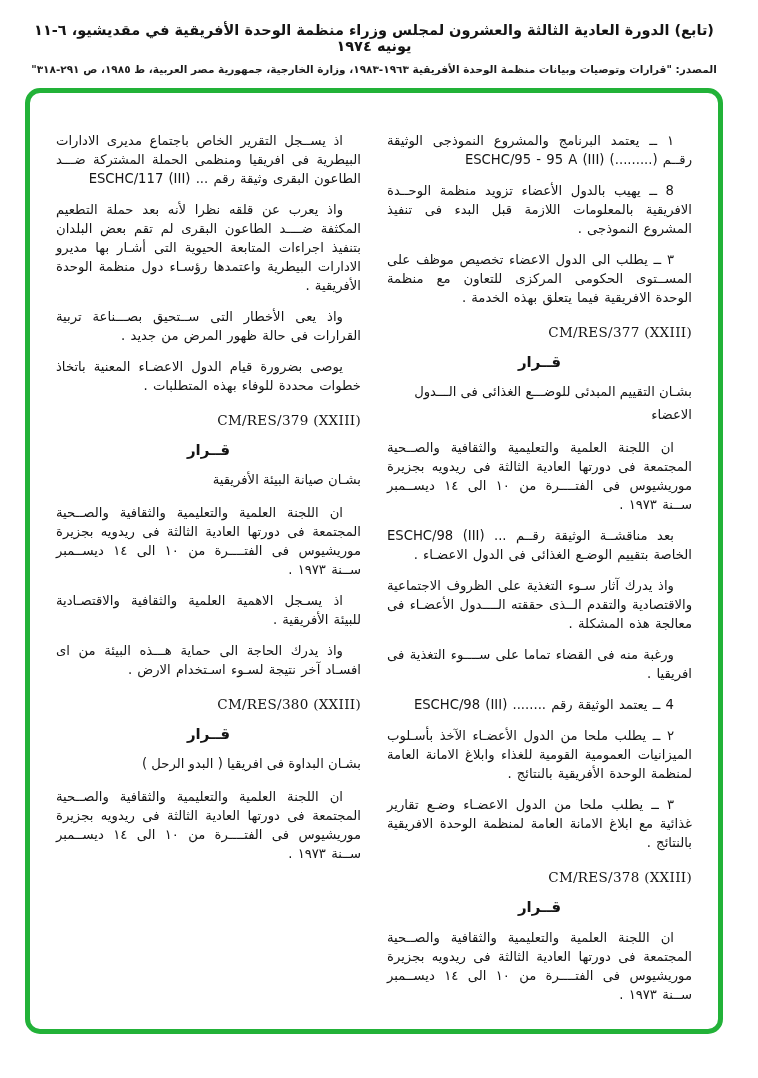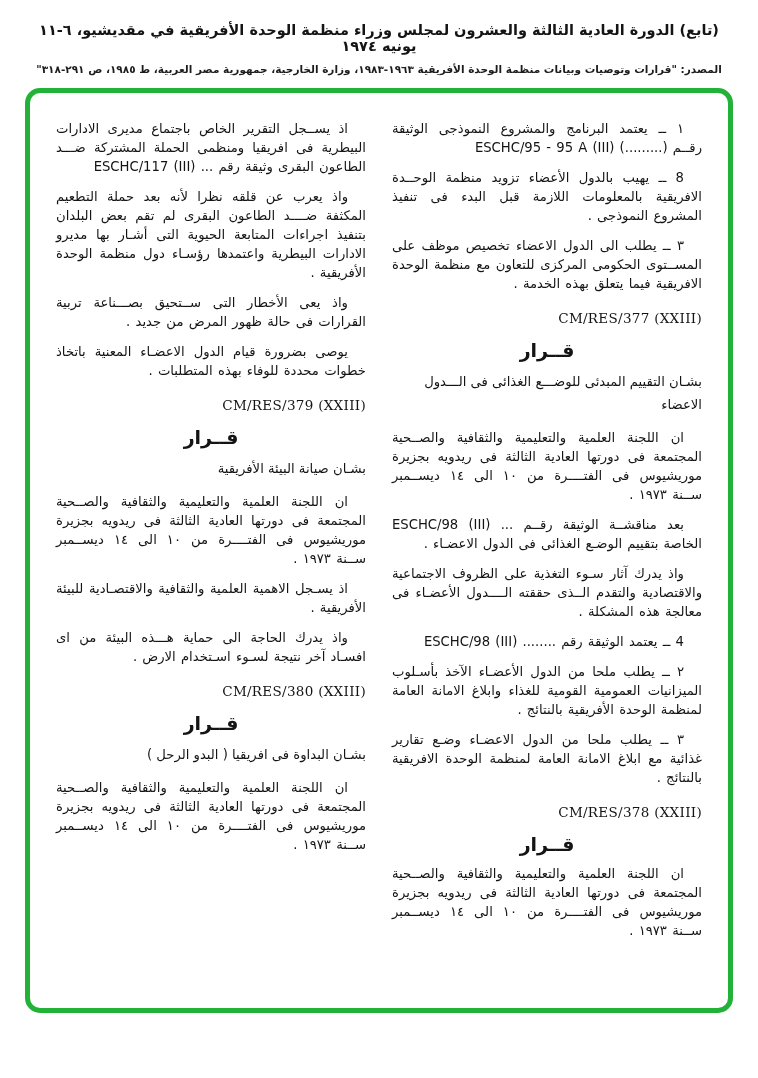--- a/index.html
+++ b/index.html
@@ -3,60 +3,60 @@
 <meta charset="utf-8">
 <style>
   :root { --green: #22b238; --ink: #141414; }
   html, body { margin: 0; padding: 0; background: #ffffff; }
   body {
     width: 758px; height: 1078px;
     font-family: "DejaVu Sans", sans-serif;
     color: var(--ink);
     overflow: hidden;
   }
-  .page { box-sizing: border-box; width: 758px; padding: 22px 25px 0 25px; border-radius: 10px; }
+  .page { box-sizing: border-box; width: 758px; padding: 22px 35px 0 25px; border-radius: 10px; }
 
   .doc-header { direction: rtl; text-align: center; }
   .doc-header .line1 { font-weight: bold; font-size: 14.5px; letter-spacing: 0; }
   .doc-header .line2 { font-weight: bold; font-size: 10.5px; margin-top: 9px; color: #1c1c1c; }
 
   .content-box {
     box-sizing: border-box;
     margin-top: 13px;
     border: 5px solid var(--green);
     border-radius: 15px;
     min-height: 925px;
     padding: 26px 26px 14px 26px;
     display: flex;
     direction: rtl;
     gap: 26px;
     background: #ffffff;
   }
   .column { flex: 1 1 0; direction: rtl; min-width: 0; }
 
-  .block { margin: 0 0 11px 0; }
+  .block { margin: 12px 0 11px 0; }
   .paragraph {
     font-size: 13.2px;
     line-height: 1.44;
     text-align: justify;
     text-indent: 18px;
     word-spacing: 1px;
   }
   .docref {
     direction: ltr;
     text-align: right;
     font-family: "DejaVu Serif", serif;
     font-size: 13.5px;
     margin: 17px 0 13px 0;
     letter-spacing: 0.3px;
   }
   .title {
     text-align: center;
     font-weight: bold;
-    font-size: 19px;
+    font-size: 15px;
     margin: 10px 0 9px 0;
   }
   .subtitle {
     text-align: right;
     font-weight: normal;
     font-size: 13.2px;
     line-height: 1.75;
     margin: 0 0 12px 0;
   }
 </style>
@@ -74,20 +74,21 @@
     <div class="column">
         <div class="block paragraph">١ ــ يعتمد البرنامج والمشروع النموذجى الوثيقة رقــم (.........) ESCHC/95 - 95 A (III)</div>
         <div class="block paragraph">8 ــ يهيب بالدول الأعضاء تزويد منظمة الوحــدة الافريقية بالمعلومات اللازمة قبل البدء فى تنفيذ المشروع النموذجى .</div>
         <div class="block paragraph">٣ ــ يطلب الى الدول الاعضاء تخصيص موظف على المســتوى الحكومى المركزى للتعاون مع منظمة الوحدة الافريقية فيما يتعلق بهذه الخدمة .</div>
         <div class="block docref">CM/RES/377 (XXIII)</div>
         <div class="block title">قــرار</div>
         <div class="block subtitle">بشـان التقييم المبدئى للوضـــع الغذائى فى الـــدول الاعضاء</div>
         <div class="block paragraph">ان اللجنة العلمية والتعليمية والثقافية والصــحية المجتمعة فى دورتها العادية الثالثة فى ريدويه بجزيرة موريشيوس فى الفتــــرة من ١٠ الى ١٤ ديســمبر ســنة ١٩٧٣ .</div>
         <div class="block paragraph">بعد مناقشــة الوثيقة رقــم ... ESCHC/98 (III) الخاصة بتقييم الوضـع الغذائى فى الدول الاعضـاء .</div>
         <div class="block paragraph">واذ يدرك آثار سـوء التغذية على الظروف الاجتماعية والاقتصادية والتقدم الــذى حققته الــــدول الأعضـاء فى معالجة هذه المشكلة .</div>
+        <div class="block paragraph">ورغبة منه فى القضاء تماما على ســــوء التغذية فى افريقيا .</div>
         <div class="block paragraph">4 ــ يعتمد الوثيقة رقم ........ ESCHC/98 (III)</div>
         <div class="block paragraph">٢ ــ يطلب ملحا من الدول الأعضـاء الآخذ بأسـلوب الميزانيات العمومية القومية للغذاء وابلاغ الامانة العامة لمنظمة الوحدة الأفريقية بالنتائج .</div>
         <div class="block paragraph">٣ ــ يطلب ملحا من الدول الاعضـاء وضـع تقارير غذائية مع ابلاغ الامانة العامة لمنظمة الوحدة الافريقية بالنتائج .</div>
         <div class="block docref">CM/RES/378 (XXIII)</div>
         <div class="block title">قــرار</div>
         <div class="block paragraph">ان اللجنة العلمية والتعليمية والثقافية والصــحية المجتمعة فى دورتها العادية الثالثة فى ريدويه بجزيرة موريشيوس فى الفتــــرة من ١٠ الى ١٤ ديســمبر ســنة ١٩٧٣ .</div>
       </div>
     <div class="column">
         <div class="block paragraph">اذ يســجل التقرير الخاص باجتماع مديرى الادارات البيطرية فى افريقيا ومنظمى الحملة المشتركة ضـــد الطاعون البقرى وثيقة رقم ... ESCHC/117 (III)</div>
         <div class="block paragraph">واذ يعرب عن قلقه نظرا لأنه بعد حملة التطعيم المكثفة ضــــد الطاعون البقرى لم تقم بعض البلدان بتنفيذ اجراءات المتابعة الحيوية التى أشـار بها مديرو الادارات البيطرية واعتمدها رؤسـاء دول منظمة الوحدة الأفريقية .</div>

